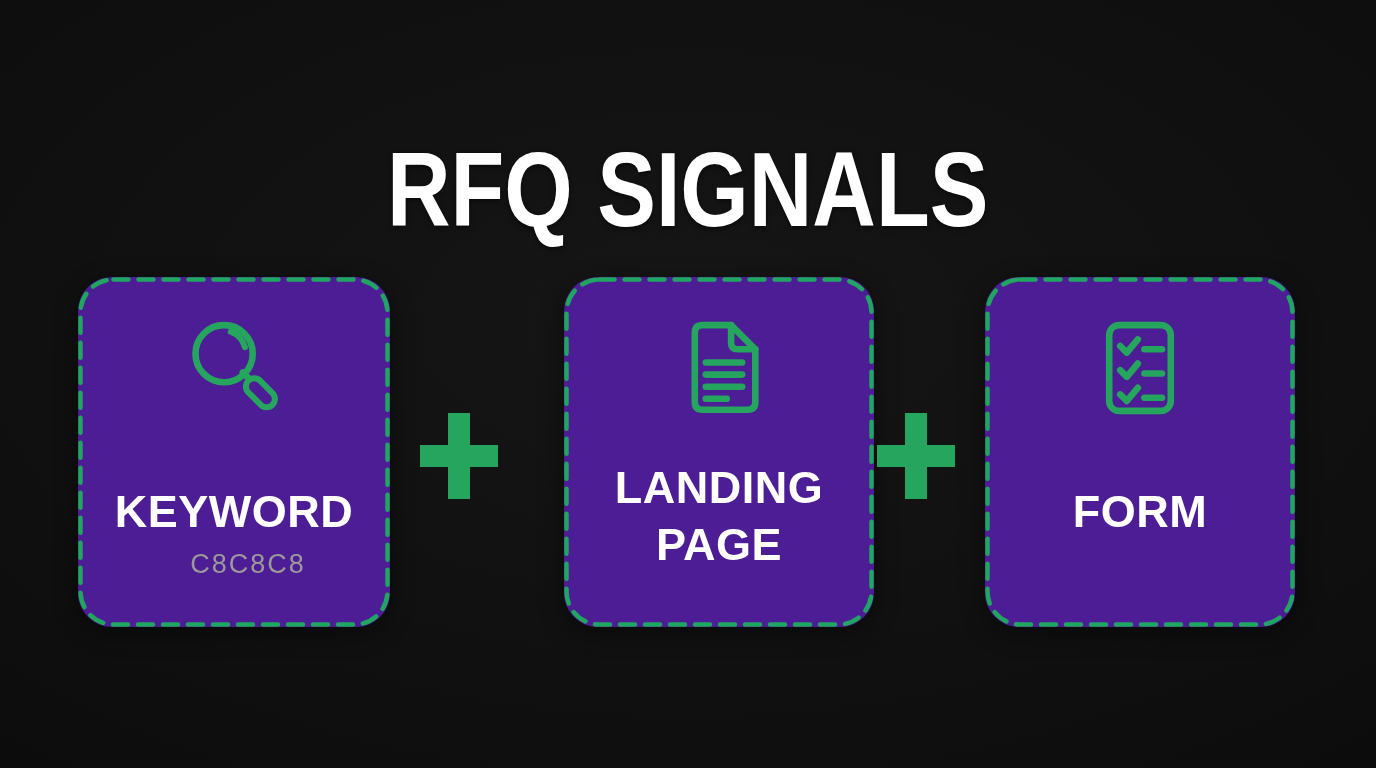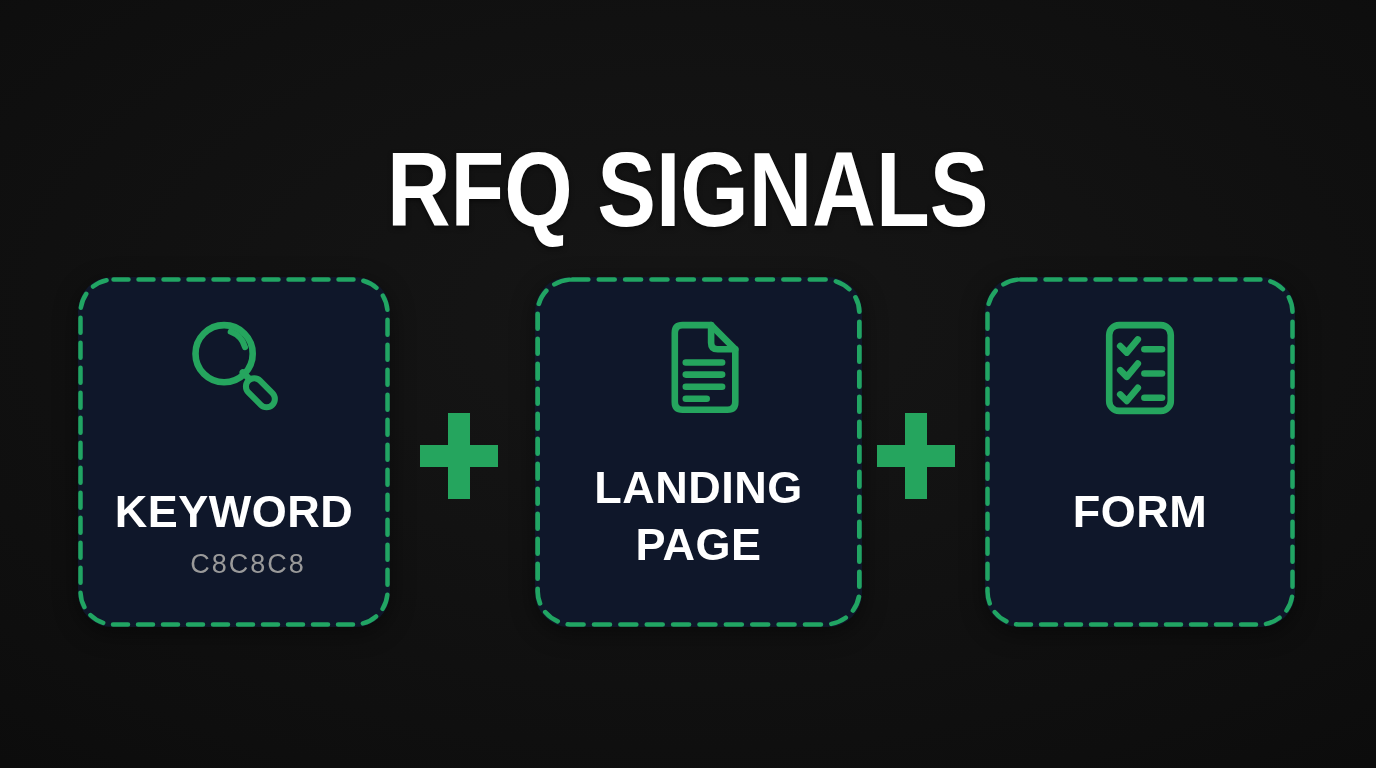--- a/index.html
+++ b/index.html
@@ -28,26 +28,26 @@
     transform: scale(0.88, 1.06);
     transform-origin: center top;
     white-space: nowrap;
     text-shadow: 0 2px 6px rgba(0,0,0,0.55);
   }
 
   .card {
     position: absolute;
     top: 277px;
     height: 350px;
-    background: #0f172a;
+    background: #4c1d95;
     border-radius: 34px;
     box-shadow: 0 6px 24px rgba(0,0,0,0.45);
   }
   .card-keyword { left: 78px;  width: 312px; }
-  .card-landing { left: 535px; width: 310px; padding-left: 17px; }
+  .card-landing { left: 564px; width: 310px; }
   .card-form    { left: 985px; width: 310px; }
 
   .card svg.border-svg {
     position: absolute;
     inset: 0;
     width: 100%; height: 100%;
     overflow: visible;
   }
 
   .icon {

